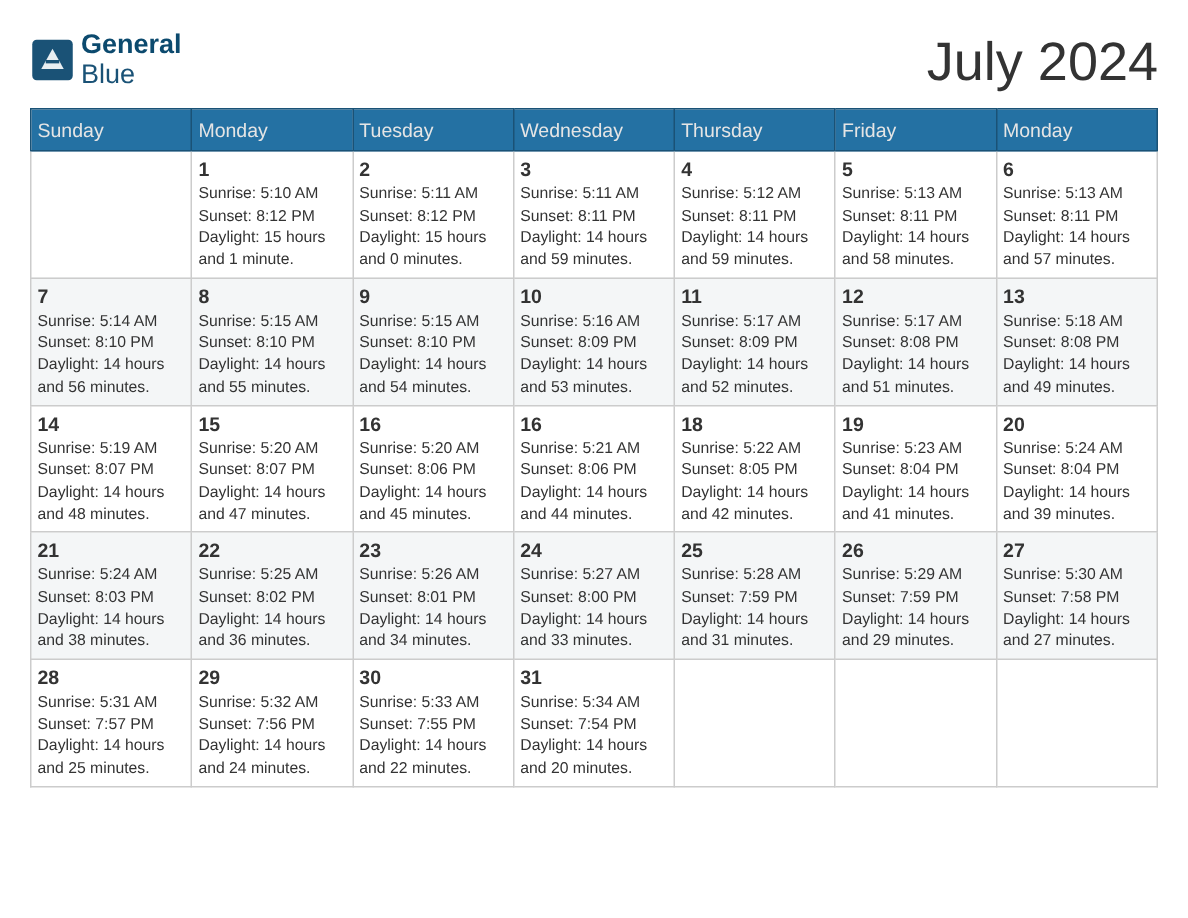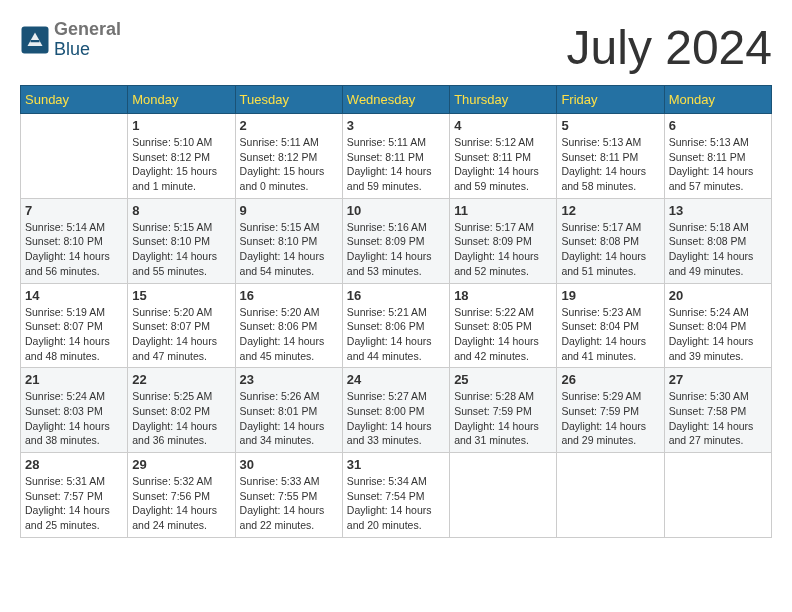--- a/index.html
+++ b/index.html
@@ -22,51 +22,51 @@
       gap: 4px;
     }
     .logo-text {
       display: flex;
       flex-direction: column;
       line-height: 1.1;
     }
     .logo-general {
       font-size: 18px;
       font-weight: bold;
-      color: #737373;
+      color: #0c4a6e;
     }
     .logo-blue {
       font-size: 18px;
       font-weight: normal;
       color: #1a5276;
     }
     .logo-icon {
       width: 30px;
       height: 30px;
     }
     .title-section {
       text-align: right;
     }
     .month-year {
-      font-size: 48px;
+      font-size: 36px;
       color: #333;
       font-weight: normal;
     }
     .location {
       font-size: 16px;
       color: #555;
     }
     .calendar {
       width: 100%;
       border-collapse: collapse;
       font-size: 11px;
     }
     .calendar th {
       background: #2471a3;
-      color: #fde047;
+      color: #e5e5e5;
       padding: 6px 4px;
       text-align: left;
       font-size: 13px;
       font-weight: normal;
       border: 1px solid #1a5276;
     }
     .calendar td {
       border: 1px solid #ccc;
       vertical-align: top;
       padding: 4px;

